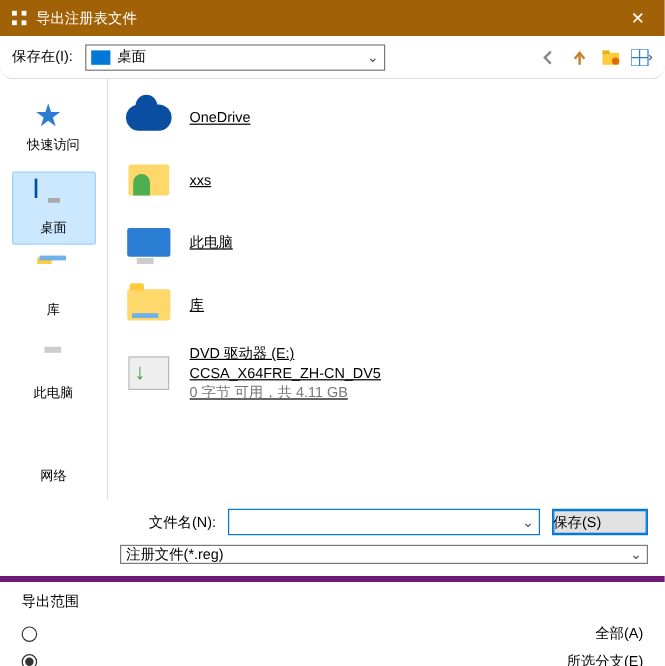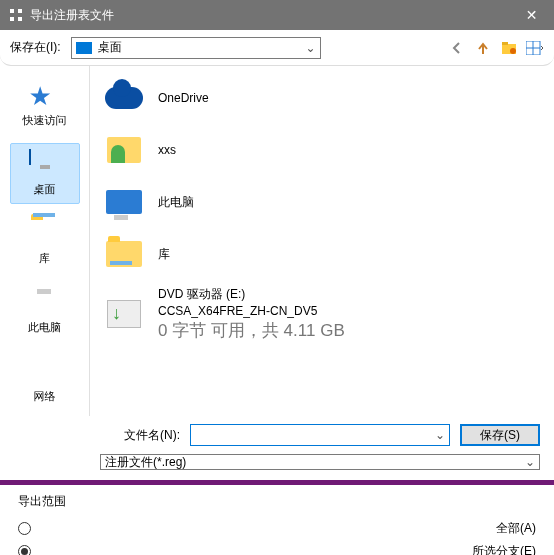--- a/index.html
+++ b/index.html
@@ -1,18 +1,18 @@
 <!DOCTYPE html>
 <html><head>
 <meta charset="utf-8">
 <style>
 * { box-sizing: border-box; margin: 0; padding: 0; font-family: "Microsoft YaHei", "Segoe UI", sans-serif; }
 body { width: 554px; height: 555px; background: #fff; font-size: 12px; color: #000; overflow: hidden; }
 
-.titlebar { height: 30px; background: #737373; color: #fff; display: flex; align-items: center; padding: 0 0 0 8px; }
+.titlebar { height: 30px; background: #a16207; color: #fff; display: flex; align-items: center; padding: 0 0 0 8px; }
 .titlebar .icon { width: 16px; height: 16px; margin-right: 6px; }
 .titlebar .title { flex: 1; font-size: 12px; }
 .titlebar .close { width: 45px; height: 30px; display: flex; align-items: center; justify-content: center; font-size: 14px; }
 
 .toolbar { height: 36px; display: flex; align-items: center; padding: 4px 10px; border-bottom: 1px solid #ddd; gap: 6px; border-radius: 11px; }
 .toolbar .lbl { margin-right: 4px; }
 .toolbar .path-select { flex: 1; height: 22px; border: 1px solid #7a7a7a; display: flex; align-items: center; padding: 0 4px; background: #fff; max-width: 250px; }
 .toolbar .path-select .micon { width: 16px; height: 12px; background: #0078d7; margin-right: 6px; }
 .toolbar .path-select .txt { flex: 1; }
 .toolbar .path-select .chev { color: #555; }
@@ -20,33 +20,33 @@
 .toolbar .tb-icon { width: 18px; height: 18px; display: flex; align-items: center; justify-content: center; }
 
 .main { display: flex; height: 350px; }
 .sidebar { width: 90px; border-right: 1px solid #e0e0e0; padding: 8px 4px; display: flex; flex-direction: column; gap: 8px; align-items: center; overflow: hidden; }
 .side-item { width: 70px; display: flex; flex-direction: column; align-items: center; padding: 6px 2px; gap: 4px; border: 1px solid transparent; border-radius: 2px; }
 .side-item.active { background: #cce8ff; border: 1px solid #99d1ff; }
 .side-item .sicon { width: 32px; height: 28px; position: relative; }
 .side-item .slabel { font-size: 11px; }
 
 .filelist { flex: 1; padding: 8px 6px; overflow: hidden; }
-.frow { display: flex; align-items: center; gap: 12px; padding: 4px 6px; margin-bottom: 4px; }
+.frow { display: flex; align-items: center; gap: 12px; padding: 4px 6px; margin-bottom: 4px; text-decoration: underline; }
 .frow .ficn { width: 44px; height: 40px; display: flex; align-items: center; justify-content: center; flex-shrink: 0; }
 .frow .ftxt { display: flex; flex-direction: column; gap: 1px; }
 .frow .fname { font-size: 12px; }
-.frow .fsub { font-size: 17px; color: #777; }
+.frow .fsub { font-size: 12px; color: #777; }
 
 .fields { padding: 8px 14px 10px 100px; display: flex; flex-direction: column; gap: 8px; border-bottom: 5px solid #701a75;}
 .field-row { display: flex; align-items: center; gap: 10px; }
 .field-row .flbl { width: 80px; text-align: right; }
 .field-row .finput { flex: 1; height: 22px; border: 1px solid #0078d7; background: #fff; padding: 0 4px; display: flex; align-items: center; }
 .field-row .fselect { flex: 1; height: 16px; border: 1px solid #7a7a7a; background: #fff; padding: 0 4px; display: flex; align-items: center; }
 .field-row .fselect .chev, .field-row .finput .chev { margin-left: auto; color: #555; }
-.field-row .fbtn { width: 80px; height: 22px; border: 1px solid #7a7a7a; background: #e1e1e1; display: flex; align-items: center; justify-content: center; }
+.field-row .fbtn { width: 80px; height: 22px; border: 1px solid #7a7a7a; background: #e1e1e1; display: flex; align-items: center; }
 .field-row .fbtn.primary { border: 1px solid #0078d7; box-shadow: inset 0 0 0 1px #0078d7; }
 
 .export { padding: 10px 18px 12px 18px; }
 .fieldset-label { margin-bottom: 8px; position: relative; top: -2px; }
 .radio-row { display: flex; align-items: center; gap: 6px; margin: 6px 0; justify-content: space-between; }
 .radio { width: 13px; height: 13px; border: 1px solid #333; border-radius: 50%; display: flex; align-items: center; justify-content: center; }
 .radio.checked::after { content: ""; width: 7px; height: 7px; background: #333; border-radius: 50%; }
 
 
 .star { color: #2b7cd3; font-size: 26px; }

